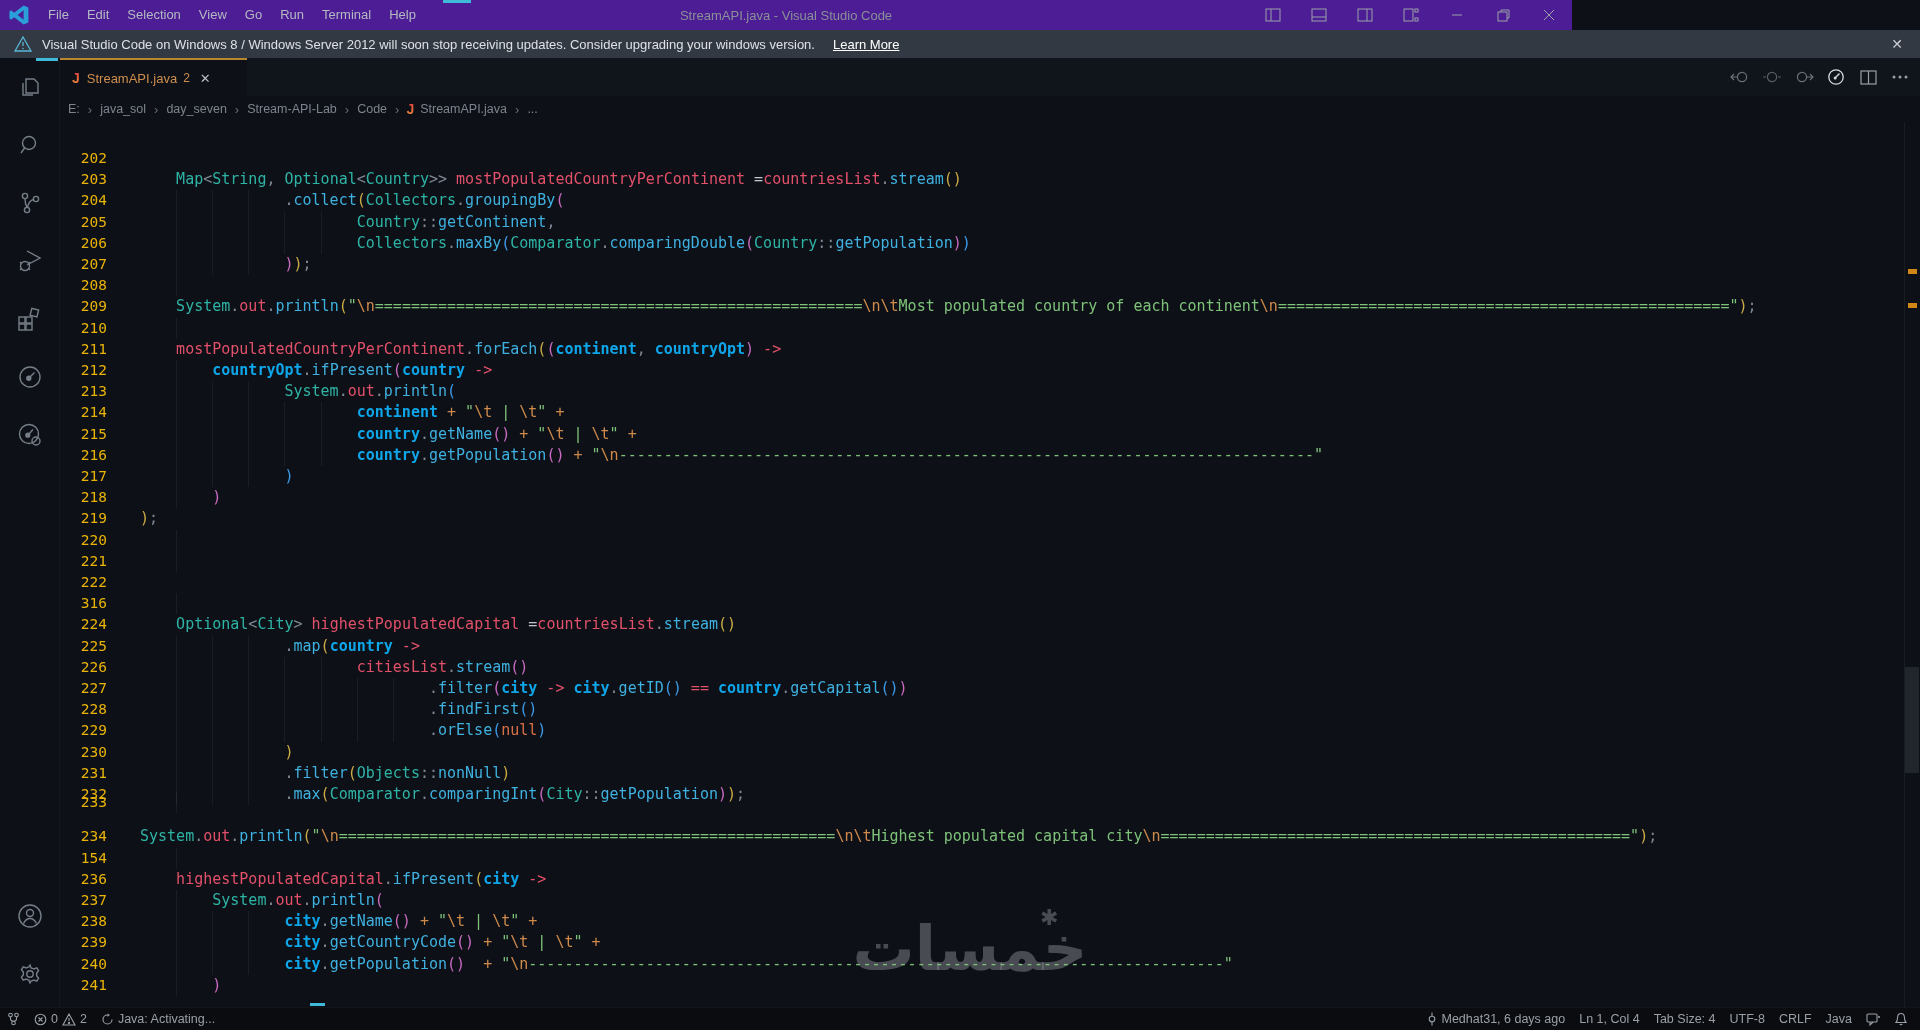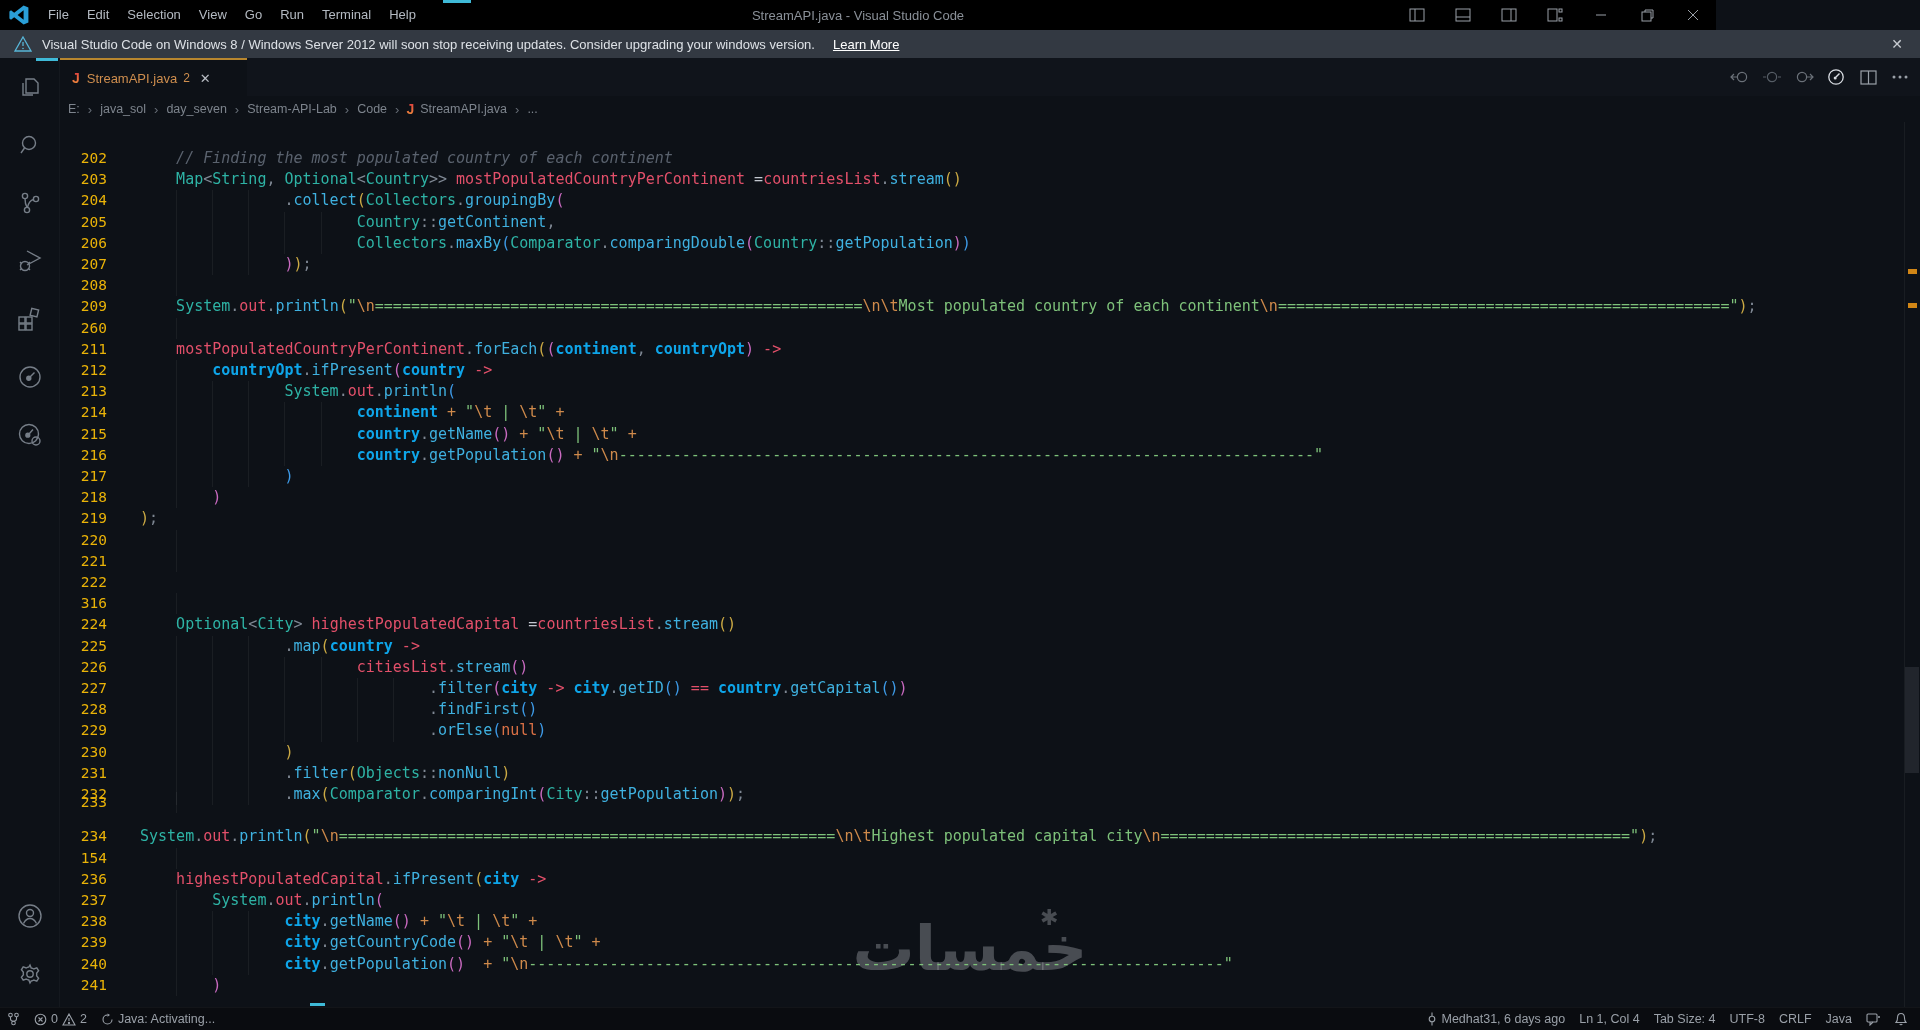--- a/index.html
+++ b/index.html
@@ -1,20 +1,20 @@
 <!DOCTYPE html>
 <html><head>
 <meta charset="utf-8">
 <style>
   html,body{margin:0;padding:0;background:#000;}
   *{box-sizing:border-box;}
   #window{position:relative;width:1920px;height:1030px;background:#0d1117;overflow:hidden;
     font-family:"Liberation Sans",sans-serif;color:#c5cad1;}
   
-  #titlebar{position:absolute;left:0;top:0;width:1716px;height:30px;background:#000000;
+  #titlebar{position:absolute;left:0;top:0;width:1572px;height:30px;background:#4c1d95;
     display:flex;align-items:center;}
   #vscode-logo{width:20px;height:20px;margin:0 10px 0 9px;flex:0 0 auto;}
   .menu-item{padding:0 9px;font-size:13px;color:#b4bac2;line-height:30px;cursor:default;}
   #window-title{position:absolute;left:50%;transform:translateX(-50%);font-size:13px;color:#8a9098;}
   #window-controls{position:absolute;right:0;top:0;height:30px;display:flex;align-items:center;}
   .wc-icon{width:46px;height:30px;display:flex;align-items:center;justify-content:center;color:#9aa0a8;}
   
   #banner{position:absolute;left:0;top:30px;width:1920px;height:28px;background:#333942;
     display:flex;align-items:center;font-size:13px;color:#dde1e6;}
   #banner .icon{margin:0 10px 0 14px;}
@@ -292,29 +292,29 @@
         <span class="bc-item">Code</span>
         <span class="bc-sep">›</span>
         <span class="java-j" style="margin-right: 5px;">J</span>
         <span class="bc-item">StreamAPI.java</span>
         <span class="bc-sep">›</span>
         <span class="bc-item">...</span>
       </div>
     <div id="codearea">
       <div id="watermark">خمسات</div>
       <div id="code-lines">
-          <div class="code-line" style="top: 26px;"><span class="ln-num">202</span><span class="code-text" style="left: 116.12px;"><span class="tk cm">// Finding the most populated country of each continent</span></span></div>
+          <div class="code-line" style="top: 26px;"><span class="ln-num">202</span></div>
           <div class="code-line" style="top: 47.2px;"><span class="ln-num">203</span><span class="code-text" style="left: 116.12px;"><span class="tk ty">Map</span><span class="tk pu">&lt;</span><span class="tk ty">String</span><span class="tk pu">, </span><span class="tk ty">Optional</span><span class="tk pu">&lt;</span><span class="tk ty">Country</span><span class="tk pu">&gt;&gt; </span><span class="tk vr">mostPopulatedCountryPerContinent</span><span class="tk eq"> =</span><span class="tk vr">countriesList</span><span class="tk pu">.</span><span class="tk mt">stream</span><span class="tk p1">()</span></span></div>
           <div class="code-line" style="top: 68.4px;"><span class="ln-num">204</span><div class="guide" style="left: 116.12px;"></div><div class="guide" style="left: 152.24px;"></div><div class="guide" style="left: 188.36px;"></div><span class="code-text" style="left: 224.48px;"><span class="tk pu">.</span><span class="tk mt">collect</span><span class="tk p1">(</span><span class="tk ty">Collectors</span><span class="tk pu">.</span><span class="tk mt">groupingBy</span><span class="tk p2">(</span></span></div>
           <div class="code-line" style="top: 89.6px;"><span class="ln-num">205</span><div class="guide" style="left: 116.12px;"></div><div class="guide" style="left: 152.24px;"></div><div class="guide" style="left: 188.36px;"></div><div class="guide" style="left: 224.48px;"></div><div class="guide" style="left: 260.6px;"></div><span class="code-text" style="left: 296.72px;"><span class="tk ty">Country</span><span class="tk pu">::</span><span class="tk mt">getContinent</span><span class="tk pu">,</span></span></div>
           <div class="code-line" style="top: 110.8px;"><span class="ln-num">206</span><div class="guide" style="left: 116.12px;"></div><div class="guide" style="left: 152.24px;"></div><div class="guide" style="left: 188.36px;"></div><div class="guide" style="left: 224.48px;"></div><div class="guide" style="left: 260.6px;"></div><span class="code-text" style="left: 296.72px;"><span class="tk ty">Collectors</span><span class="tk pu">.</span><span class="tk mt">maxBy</span><span class="tk p3">(</span><span class="tk ty">Comparator</span><span class="tk pu">.</span><span class="tk mt">comparingDouble</span><span class="tk p2">(</span><span class="tk ty">Country</span><span class="tk pu">::</span><span class="tk mt">getPopulation</span><span class="tk p2">)</span><span class="tk p3">)</span></span></div>
           <div class="code-line" style="top: 132px;"><span class="ln-num">207</span><div class="guide" style="left: 116.12px;"></div><div class="guide" style="left: 152.24px;"></div><div class="guide" style="left: 188.36px;"></div><span class="code-text" style="left: 224.48px;"><span class="tk p2">)</span><span class="tk p1">)</span><span class="tk pu">;</span></span></div>
           <div class="code-line" style="top: 153.2px;"><span class="ln-num">208</span><div class="guide" style="left: 116.12px;"></div><span class="code-text" style="left: 80px;"></span></div>
           <div class="code-line" style="top: 174.4px;"><span class="ln-num">209</span><span class="code-text" style="left: 116.12px;"><span class="tk ty">System</span><span class="tk pu">.</span><span class="tk vr">out</span><span class="tk pu">.</span><span class="tk mt">println</span><span class="tk p1">(</span><span class="tk st">"</span><span class="tk es">\n</span><span class="tk st">======================================================</span><span class="tk es">\n\t</span><span class="tk st">Most populated country of each continent</span><span class="tk es">\n</span><span class="tk st">=================================================="</span><span class="tk p1">)</span><span class="tk pu">;</span></span></div>
-          <div class="code-line" style="top: 195.6px;"><span class="ln-num">260</span><div class="guide" style="left: 116.12px;"></div><span class="code-text" style="left: 80px;"></span></div>
+          <div class="code-line" style="top: 195.6px;"><span class="ln-num">210</span><div class="guide" style="left: 116.12px;"></div><span class="code-text" style="left: 80px;"></span></div>
           <div class="code-line" style="top: 216.8px;"><span class="ln-num">211</span><span class="code-text" style="left: 116.12px;"><span class="tk vr">mostPopulatedCountryPerContinent</span><span class="tk pu">.</span><span class="tk mt">forEach</span><span class="tk p1">(</span><span class="tk p2">(</span><span class="tk pm">continent</span><span class="tk pu">, </span><span class="tk pm">countryOpt</span><span class="tk p2">)</span><span class="tk ar"> -&gt;</span></span></div>
           <div class="code-line" style="top: 238px;"><span class="ln-num">212</span><div class="guide" style="left: 116.12px;"></div><span class="code-text" style="left: 152.24px;"><span class="tk pm">countryOpt</span><span class="tk pu">.</span><span class="tk mt">ifPresent</span><span class="tk p2">(</span><span class="tk pm">country</span><span class="tk ar"> -&gt;</span></span></div>
           <div class="code-line" style="top: 259.2px;"><span class="ln-num">213</span><div class="guide" style="left: 116.12px;"></div><div class="guide" style="left: 152.24px;"></div><div class="guide" style="left: 188.36px;"></div><span class="code-text" style="left: 224.48px;"><span class="tk ty">System</span><span class="tk pu">.</span><span class="tk vr">out</span><span class="tk pu">.</span><span class="tk mt">println</span><span class="tk p3">(</span></span></div>
           <div class="code-line" style="top: 280.4px;"><span class="ln-num">214</span><div class="guide" style="left: 116.12px;"></div><div class="guide" style="left: 152.24px;"></div><div class="guide" style="left: 188.36px;"></div><div class="guide" style="left: 224.48px;"></div><div class="guide" style="left: 260.6px;"></div><span class="code-text" style="left: 296.72px;"><span class="tk pm">continent</span><span class="tk op"> + </span><span class="tk st">"</span><span class="tk es">\t</span><span class="tk st"> | </span><span class="tk es">\t</span><span class="tk st">"</span><span class="tk op"> +</span></span></div>
           <div class="code-line" style="top: 301.6px;"><span class="ln-num">215</span><div class="guide" style="left: 116.12px;"></div><div class="guide" style="left: 152.24px;"></div><div class="guide" style="left: 188.36px;"></div><div class="guide" style="left: 224.48px;"></div><div class="guide" style="left: 260.6px;"></div><span class="code-text" style="left: 296.72px;"><span class="tk pm">country</span><span class="tk pu">.</span><span class="tk mt">getName</span><span class="tk p2">()</span><span class="tk op"> + </span><span class="tk st">"</span><span class="tk es">\t</span><span class="tk st"> | </span><span class="tk es">\t</span><span class="tk st">"</span><span class="tk op"> +</span></span></div>
           <div class="code-line" style="top: 322.8px;"><span class="ln-num">216</span><div class="guide" style="left: 116.12px;"></div><div class="guide" style="left: 152.24px;"></div><div class="guide" style="left: 188.36px;"></div><div class="guide" style="left: 224.48px;"></div><div class="guide" style="left: 260.6px;"></div><span class="code-text" style="left: 296.72px;"><span class="tk pm">country</span><span class="tk pu">.</span><span class="tk mt">getPopulation</span><span class="tk p2">()</span><span class="tk op"> + </span><span class="tk st">"</span><span class="tk es">\n</span><span class="tk st">-----------------------------------------------------------------------------"</span></span></div>
           <div class="code-line" style="top: 344px;"><span class="ln-num">217</span><div class="guide" style="left: 116.12px;"></div><div class="guide" style="left: 152.24px;"></div><div class="guide" style="left: 188.36px;"></div><span class="code-text" style="left: 224.48px;"><span class="tk p3">)</span></span></div>
           <div class="code-line" style="top: 365.2px;"><span class="ln-num">218</span><div class="guide" style="left: 116.12px;"></div><span class="code-text" style="left: 152.24px;"><span class="tk p2">)</span></span></div>
           <div class="code-line" style="top: 386.4px;"><span class="ln-num">219</span><span class="code-text" style="left: 80px;"><span class="tk p1">)</span><span class="tk pu">;</span></span></div>
           <div class="code-line" style="top: 407.6px;"><span class="ln-num">220</span><div class="guide" style="left: 116.12px;"></div><span class="code-text" style="left: 80px;"></span></div>

